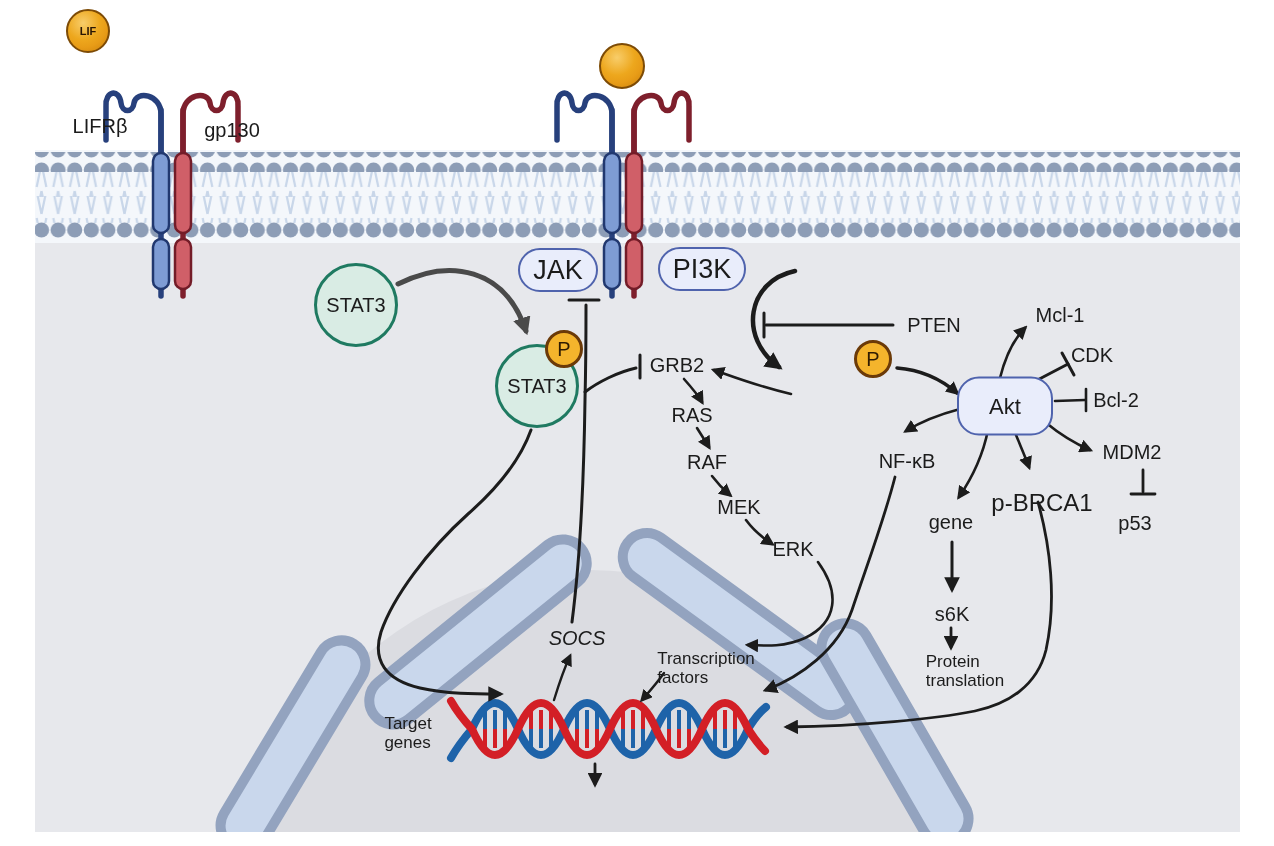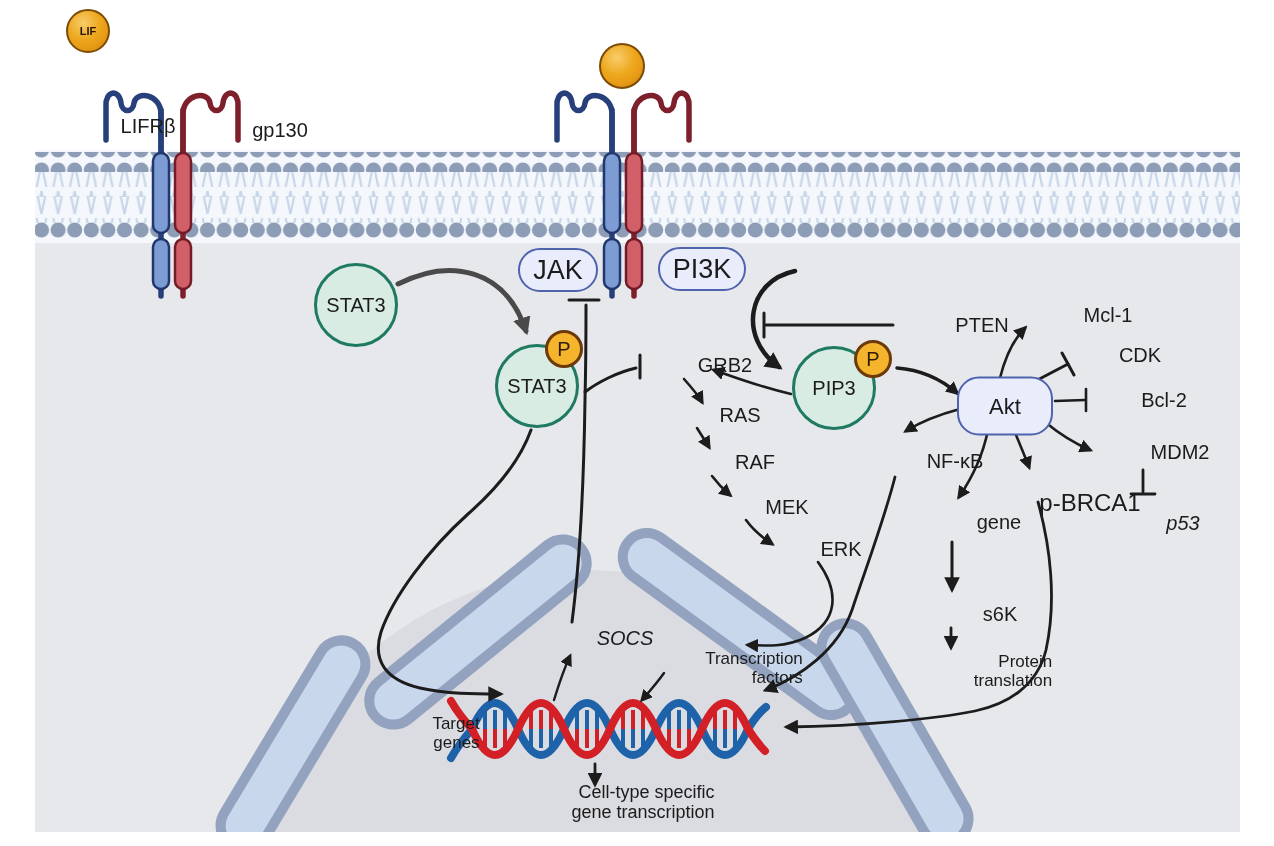--- a/index.html
+++ b/index.html
@@ -24,21 +24,21 @@
           border:3px solid var(--node-green-border);font-size:20px;}
   .pill{background:var(--pill-fill);border:2.5px solid var(--pill-border);
         border-radius:22px;font-size:27px;}
   .pbadge{border-radius:50%;background:var(--phospho-fill);
           border:3px solid var(--phospho-border);font-size:20px;font-weight:500;
           color:#2f1c02;z-index:3;}
   .ball{border-radius:50%;border:2.5px solid var(--ligand-border);
         background:radial-gradient(circle at 38% 30%,#f8cd6a 0%,#eda71d 45%,var(--ligand-fill) 65%,#c97f0b 100%);
         font-size:11px;font-weight:bold;color:#2a1603;}
   .lbl{position:absolute;z-index:2;transform:translate(-50%,-50%);font-size:20px;
-       white-space:nowrap;text-align:right;line-height:1.12;margin-left:48px;}
+       white-space:nowrap;text-align:left;line-height:1.12;}
   .lbl.small{font-size:17px;}
   
   .ar{stroke:var(--arrow);fill:none;stroke-linecap:round;stroke-linejoin:round;}
   .ar.gray{stroke:#4a4a4a;}
   .rb{stroke:var(--receptor-blue);stroke-width:5.5;fill:none;stroke-linecap:round;}
   .rr{stroke:var(--receptor-red);stroke-width:5.5;fill:none;stroke-linecap:round;}
   .rbc{fill:#7e9cd4;stroke:#21386f;stroke-width:2.5;}
   .rrc{fill:#d05f68;stroke:#731c28;stroke-width:2.5;}
   .env{fill:var(--envelope-inner);stroke:var(--envelope-outer);stroke-width:10;}
   .dna-red{stroke:var(--dna-red);fill:none;}
@@ -171,39 +171,36 @@
 <div class="node circle" style="left:356px;top:305px;width:84px;height:84px;">
       <span>STAT3</span>
     </div>
 <div class="node circle" style="left:537px;top:386px;width:84px;height:84px;">
       <span>STAT3</span>
     </div>
 <div class="node pbadge" style="left:564px;top:349px;width:38px;height:38px;">
       <span>P</span>
     </div>
 
-<div class="node circle" style="left:834px;top:388px;width:84px;height:84px;">
-      <span>PIP3</span>
-    </div>
 <div class="node pbadge" style="left:873px;top:359px;width:38px;height:38px;">
       <span>P</span>
     </div>
 
 <div class="lbl" style="left:934px;top:325px;">PTEN</div>
 <div class="lbl" style="left:677px;top:365px;">GRB2</div>
 <div class="lbl" style="left:692px;top:415px;">RAS</div>
 <div class="lbl" style="left:707px;top:462px;">RAF</div>
 <div class="lbl" style="left:739px;top:507px;">MEK</div>
 <div class="lbl" style="left:793px;top:549px;">ERK</div>
 
 <div class="lbl" style="left:1060px;top:315px;">Mcl-1</div>
 <div class="lbl" style="left:1092px;top:355px;">CDK</div>
 <div class="lbl" style="left:1116px;top:400px;">Bcl-2</div>
 <div class="lbl" style="left:1132px;top:452px;">MDM2</div>
-<div class="lbl" style="left:1135px;top:523px;font-style:italic;">p53</div>
+<div class="lbl" style="left:1135px;top:523px;">p53</div>
 
 <div class="lbl" style="left:907px;top:461px;">NF-κB</div>
 <div class="lbl" style="left:951px;top:522px;">gene</div>
 <div class="lbl" style="left:952px;top:614px;">s6K</div>
 <div class="lbl" style="left:1042px;top:503px;font-size:24px;">p-BRCA1</div>
 
 <div class="lbl small" style="left:965px;top:671px;">
   <div>Protein</div>
   <div>translation</div>
 </div>
@@ -213,18 +210,14 @@
 <div class="lbl small" style="left:706px;top:668px;">
   <div>Transcription</div>
   <div>factors</div>
 </div>
 
 <div class="lbl small" style="left:408px;top:733px;">
   <div>Target</div>
   <div>genes</div>
 </div>
 
-<div class="lbl small" style="left:595px;top:802px;font-size:18px;">
-  <div>Cell-type specific</div>
-  <div>gene transcription</div>
-</div>
 
 </div>
 
 </body></html>

